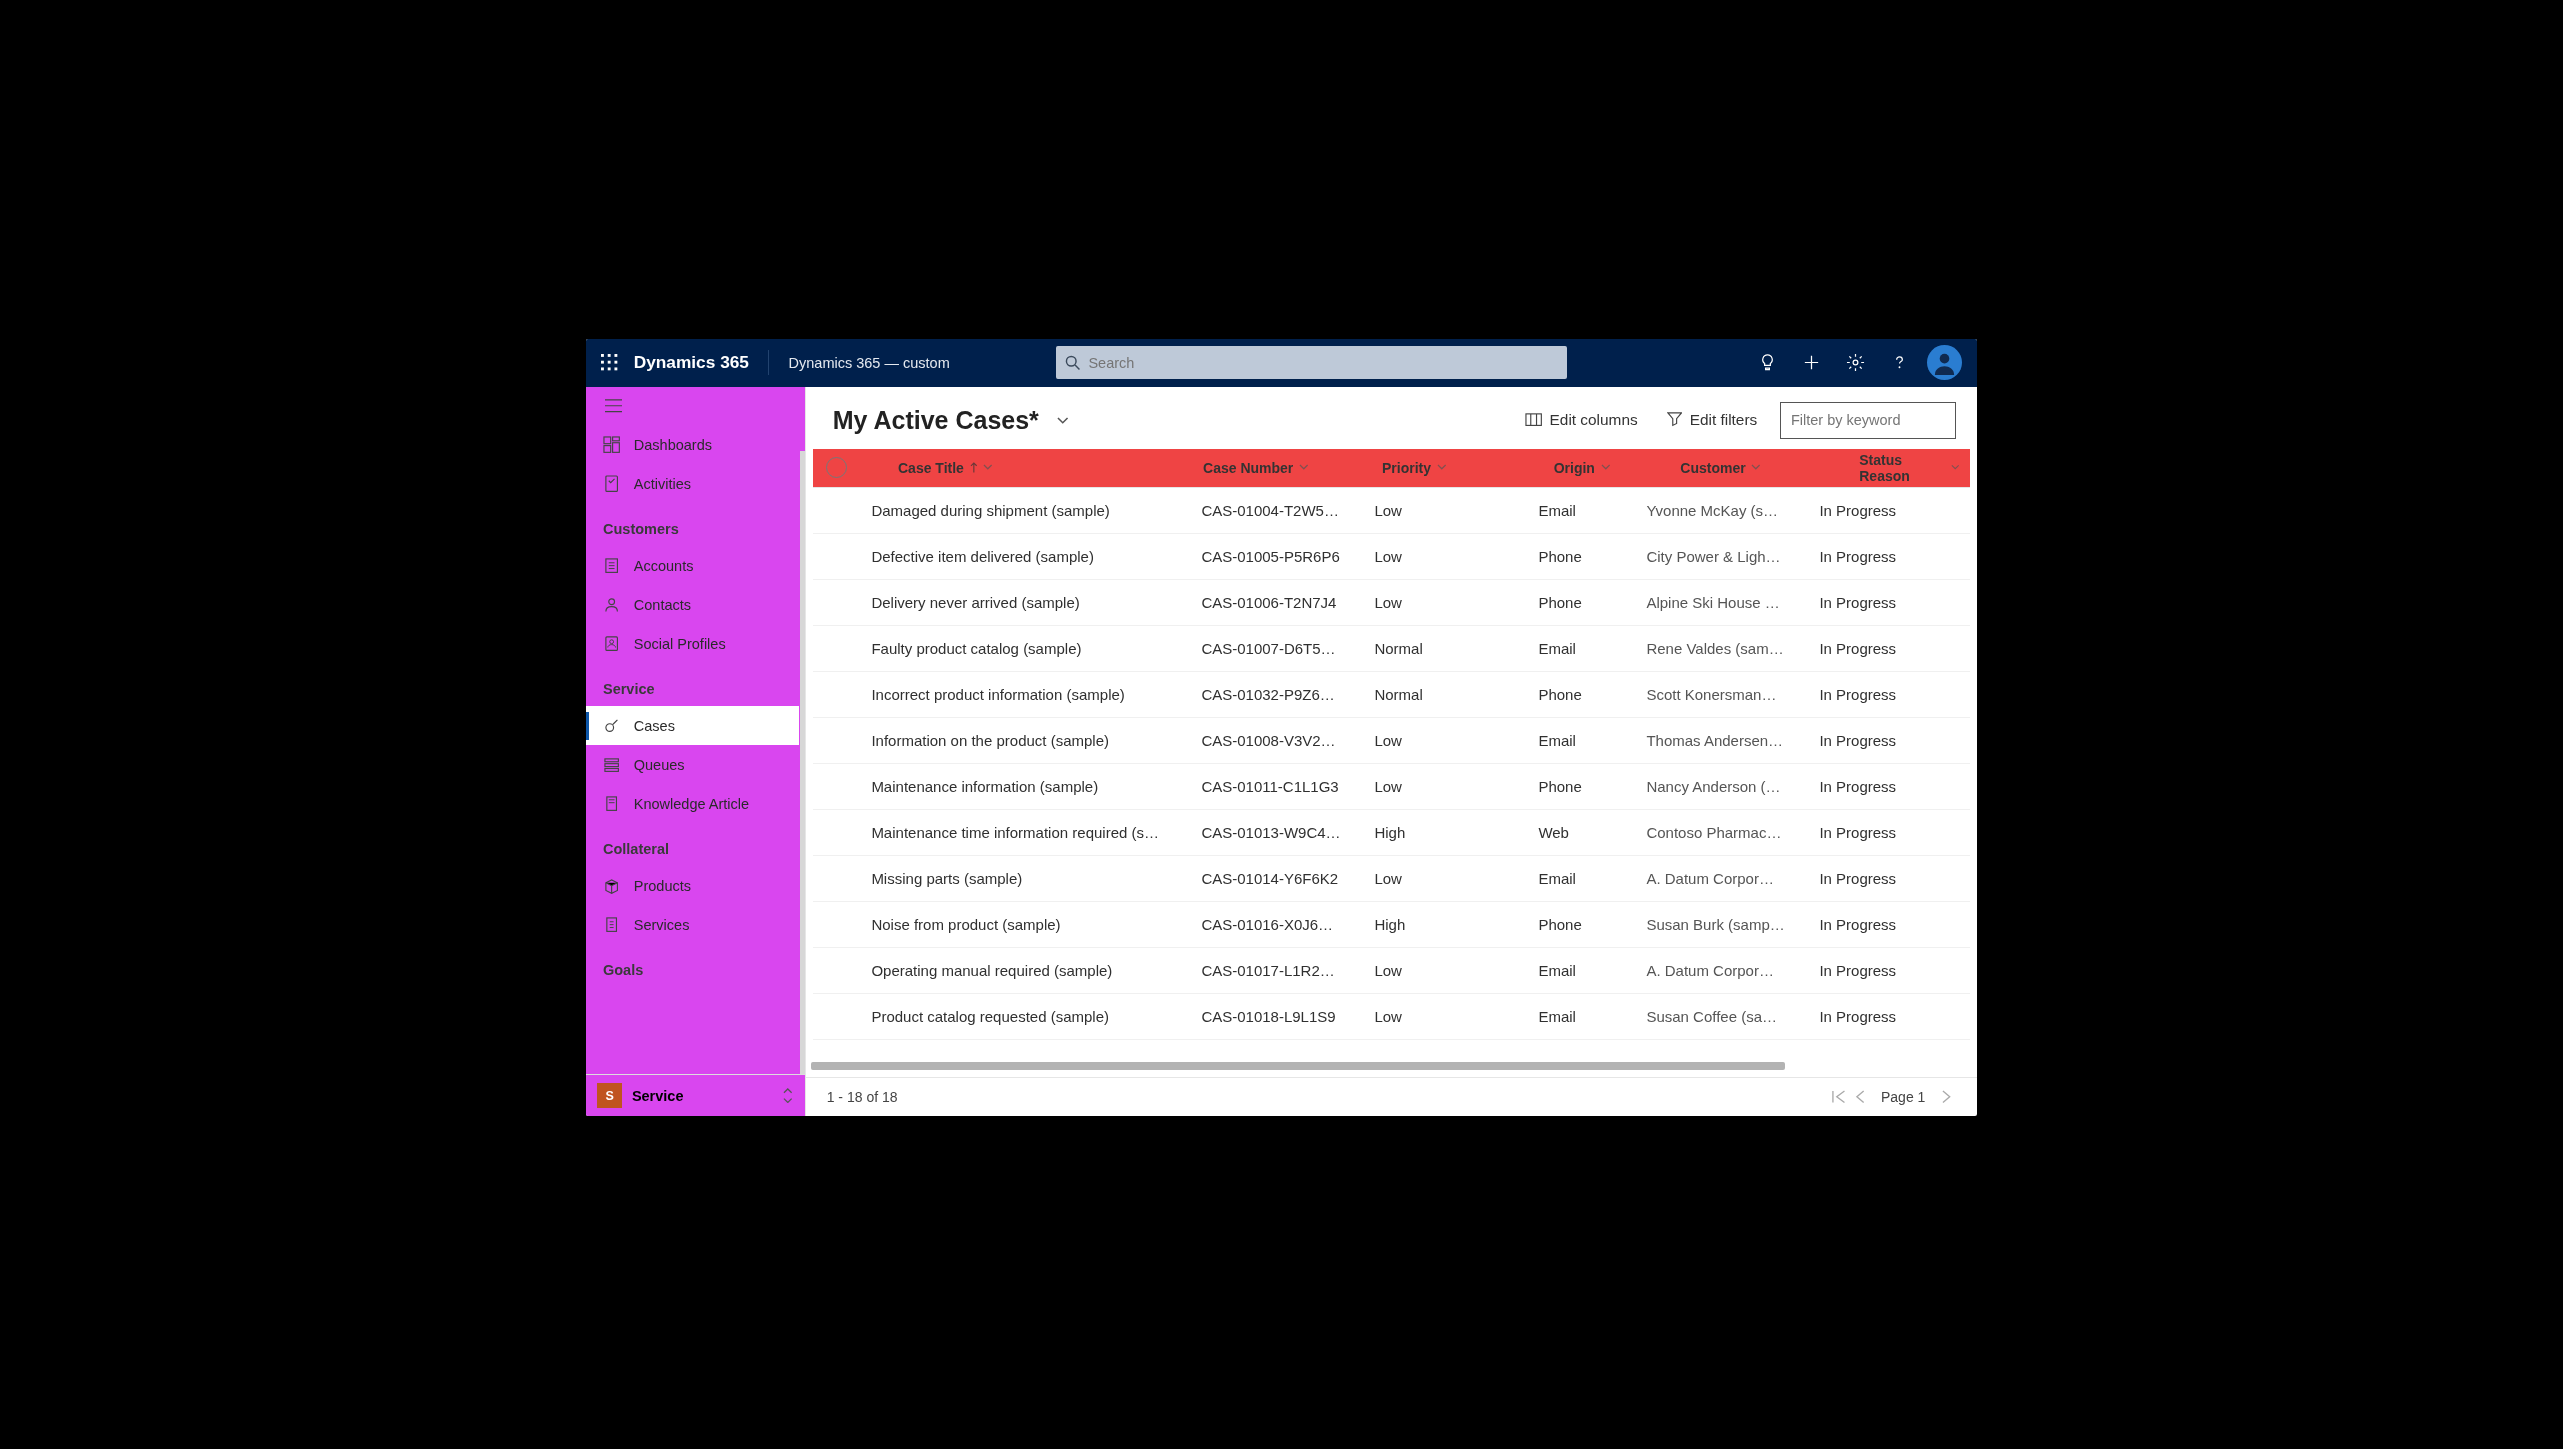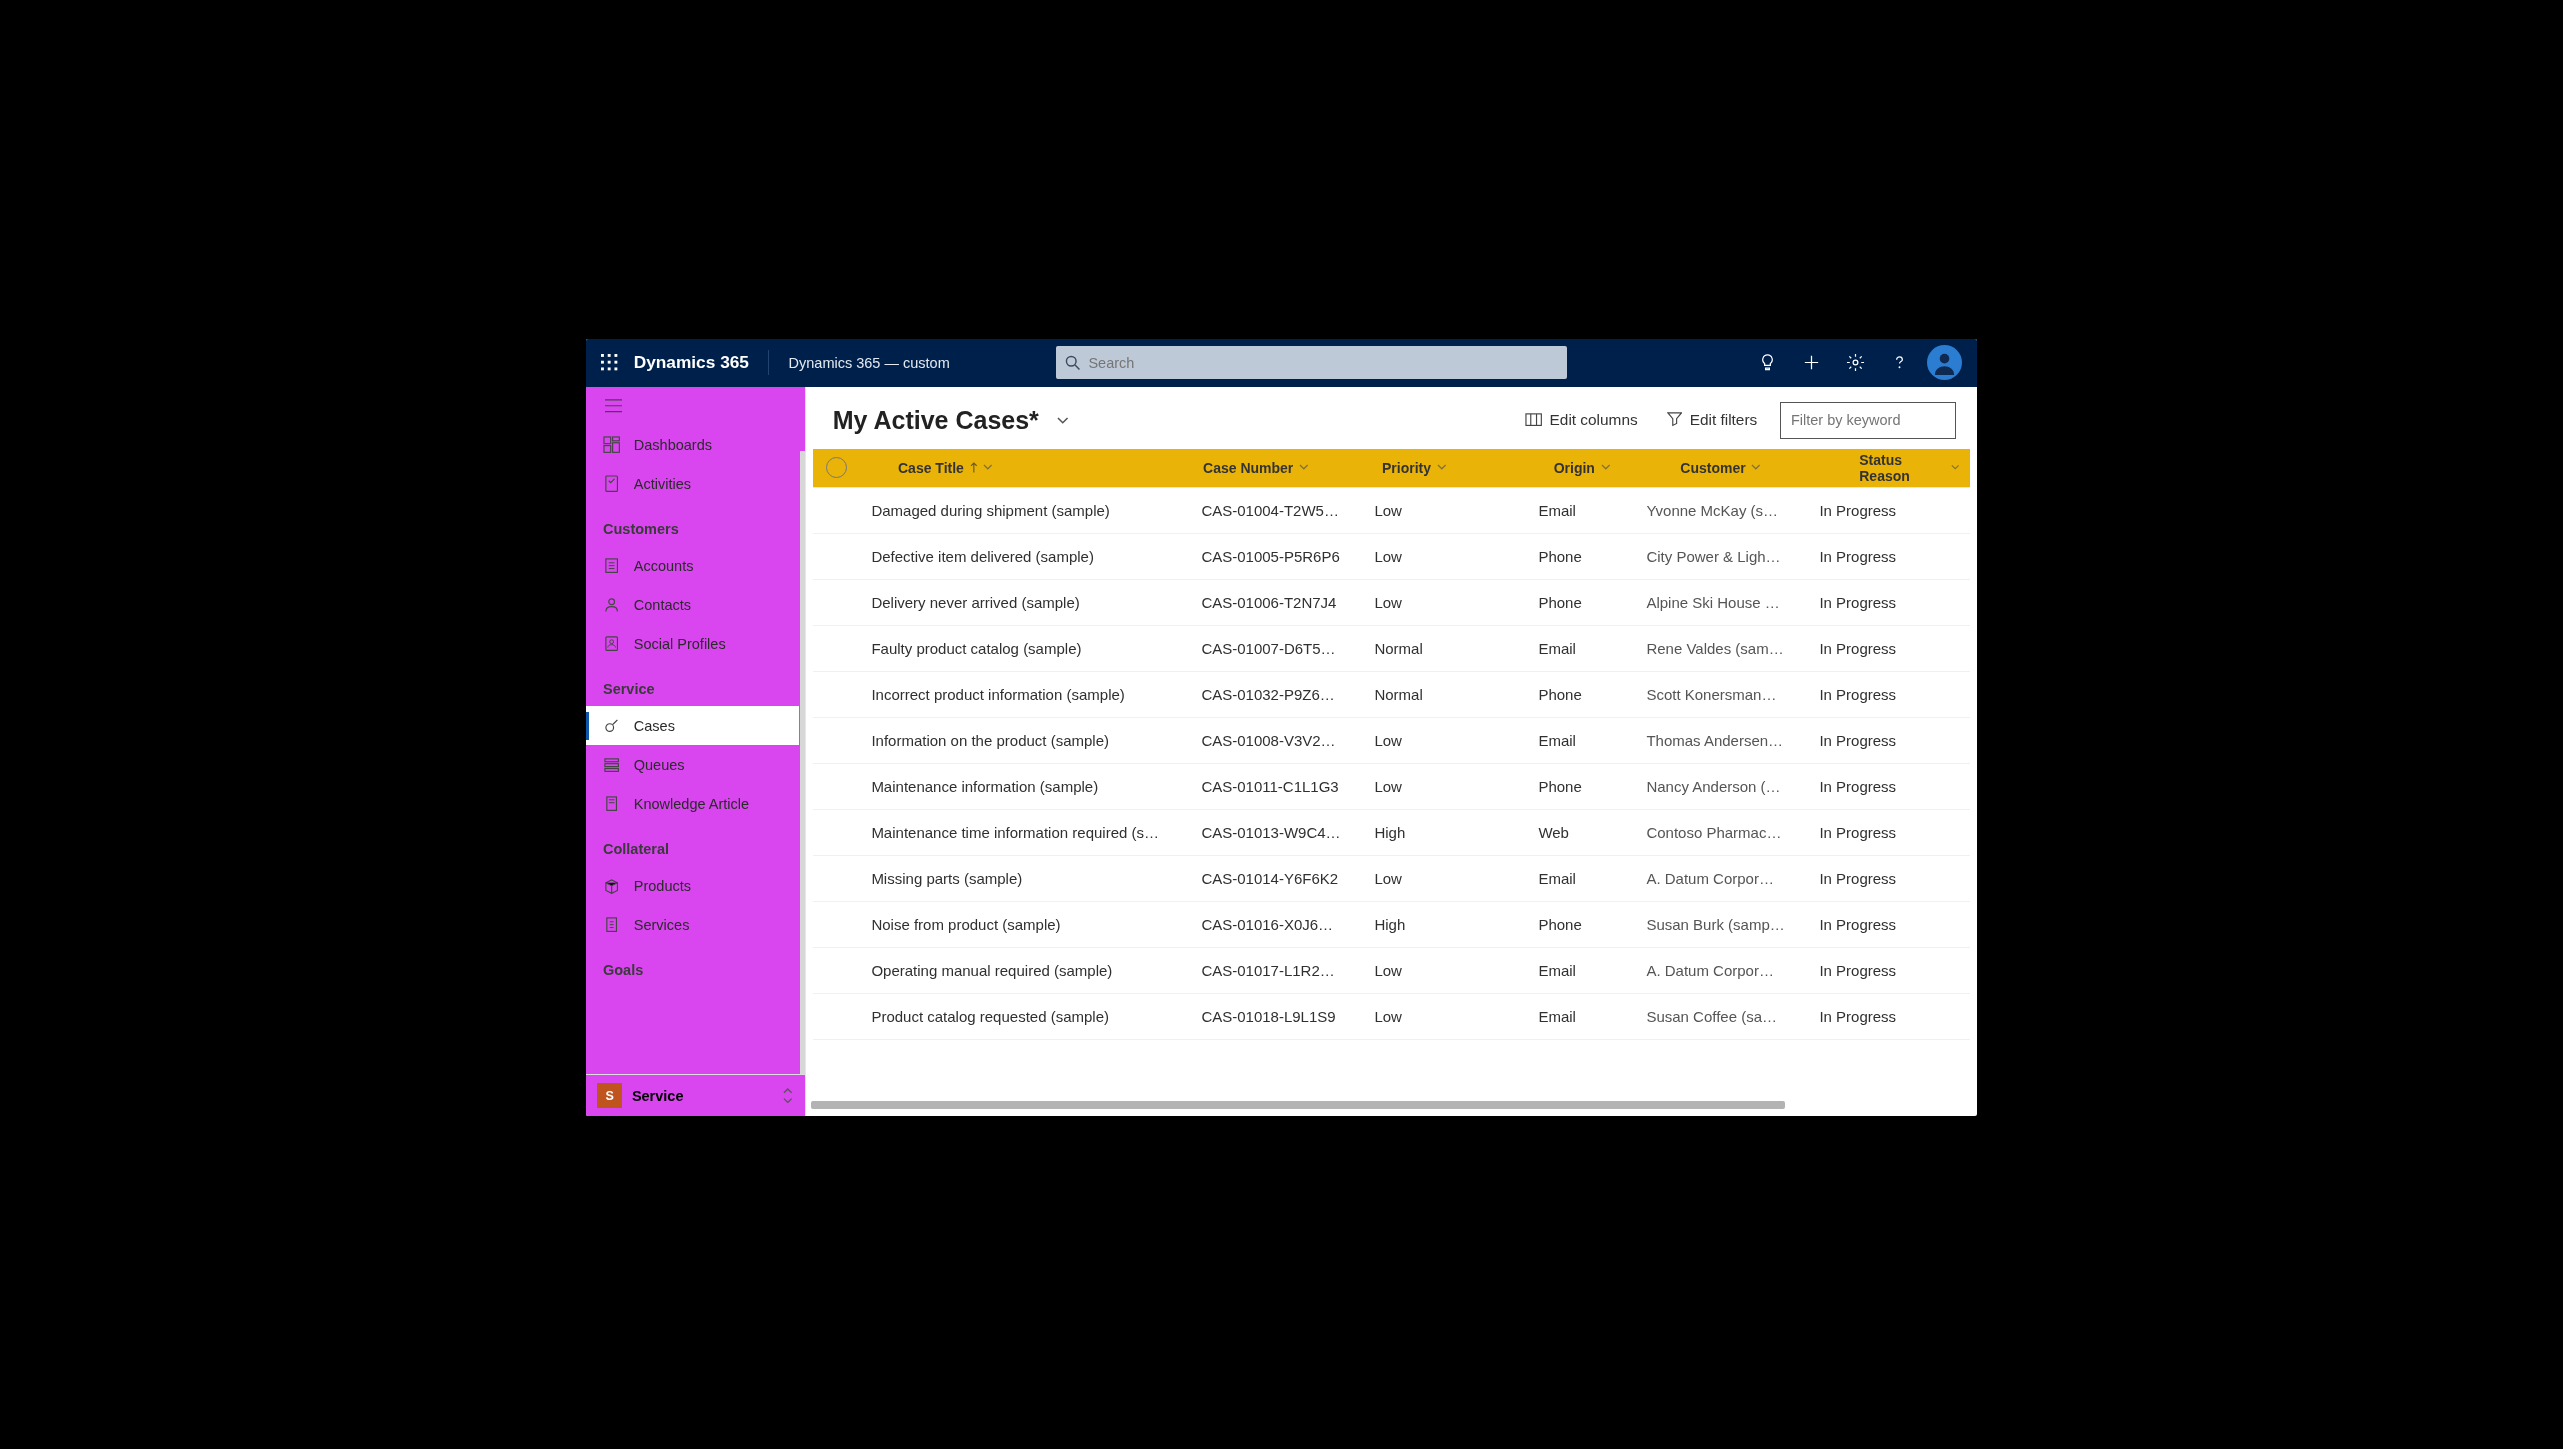--- a/index.html
+++ b/index.html
@@ -42,21 +42,21 @@
     .mainhead h1{ font-size:25px; font-weight:600; color:#222;}
     .mainhead .vchev{ cursor:pointer; display:flex; align-items:center;}
     .mainhead .spacer{flex:1;}
     .cmd{ display:flex; align-items:flex-start; gap:7.7px; font-size:15.4px; color:#333; cursor:pointer; padding:3.9px 5.8px;}
     .filterbox{ border:1px solid #555; height:37px; width:176px; display:flex; align-items:center; padding:0 9.6px;}
     .filterbox input{ border:none; outline:none; font-size:14.5px; width:100%;}
     
     
     .gridwrap{ flex:1; overflow:auto; padding:0 7.7px 0 7.7px; position:relative;}
     .grid{ width:100%;}
-    .ghead{ display:flex; align-items:center; border-bottom:1px solid #e6e6e6; height:39px; position:sticky; top:0; background:#eab308; z-index:2;gap:38px;}
+    .ghead{ display:flex; align-items:center; border-bottom:1px solid #e6e6e6; height:39px; position:sticky; top:0; background:#ef4444; z-index:2;gap:38px;}
     .ghead .sel{ width:58px; display:flex; align-items:center; justify-content:center;}
     .selcircle{ width:21px; height:21px; border:1.4px solid #777; border-radius:50%; cursor:pointer;}
     .col{ font-size:14px; font-weight:600; color:#333; display:flex; align-items:center; gap:5.8px; cursor:pointer; padding-right:9.6px;}
     .col svg,.col .chev{opacity:0.7;}
     .c-title{ width:330px; padding-left:0px;}
     .c-num{ width:173px;}
     .c-pri{ width:164px;}
     .c-ori{ width:108px;}
     .c-cus{ width:173px;}
     .c-sta{ width:135px;}
@@ -448,19 +448,39 @@
                     <div class="cell c-ori">Email</div>
                     <div class="cell c-cus">Susan Coffee (sa…</div>
                     <div class="cell c-sta">In Progress</div>
                   </div>
                 </div>
         </div>
       </div>
       <div class="hscroll">
               <div class="thumb"></div>
             </div>
+      <div class="footer">
+        <span>1 - 18 of 18</span>
+        <div class="spacer"></div>
+        <div class="pagbtn">
+                <svg width="15.4" height="13.5" viewBox="0 0 16 14">
+                  <path d="M2 1v12M14 1L6 7l8 6" fill="none" stroke="#555" stroke-width="1.4"></path>
+                </svg>
+              </div>
+        <div class="pagbtn">
+                <svg width="11.6" height="13.5" viewBox="0 0 12 14">
+                  <path d="M10 1L3 7l7 6" fill="none" stroke="#555" stroke-width="1.4"></path>
+                </svg>
+              </div>
+        <span style="margin:0 11.6px">Page 1</span>
+        <div class="pagbtn">
+                <svg width="11.6" height="13.5" viewBox="0 0 12 14">
+                  <path d="M2 1l7 6-7 6" fill="none" stroke="#555" stroke-width="1.4"></path>
+                </svg>
+              </div>
+      </div>
     </div>
   </div>
 
 </div>
 </div>
 </div>
 
 
 </body></html>

